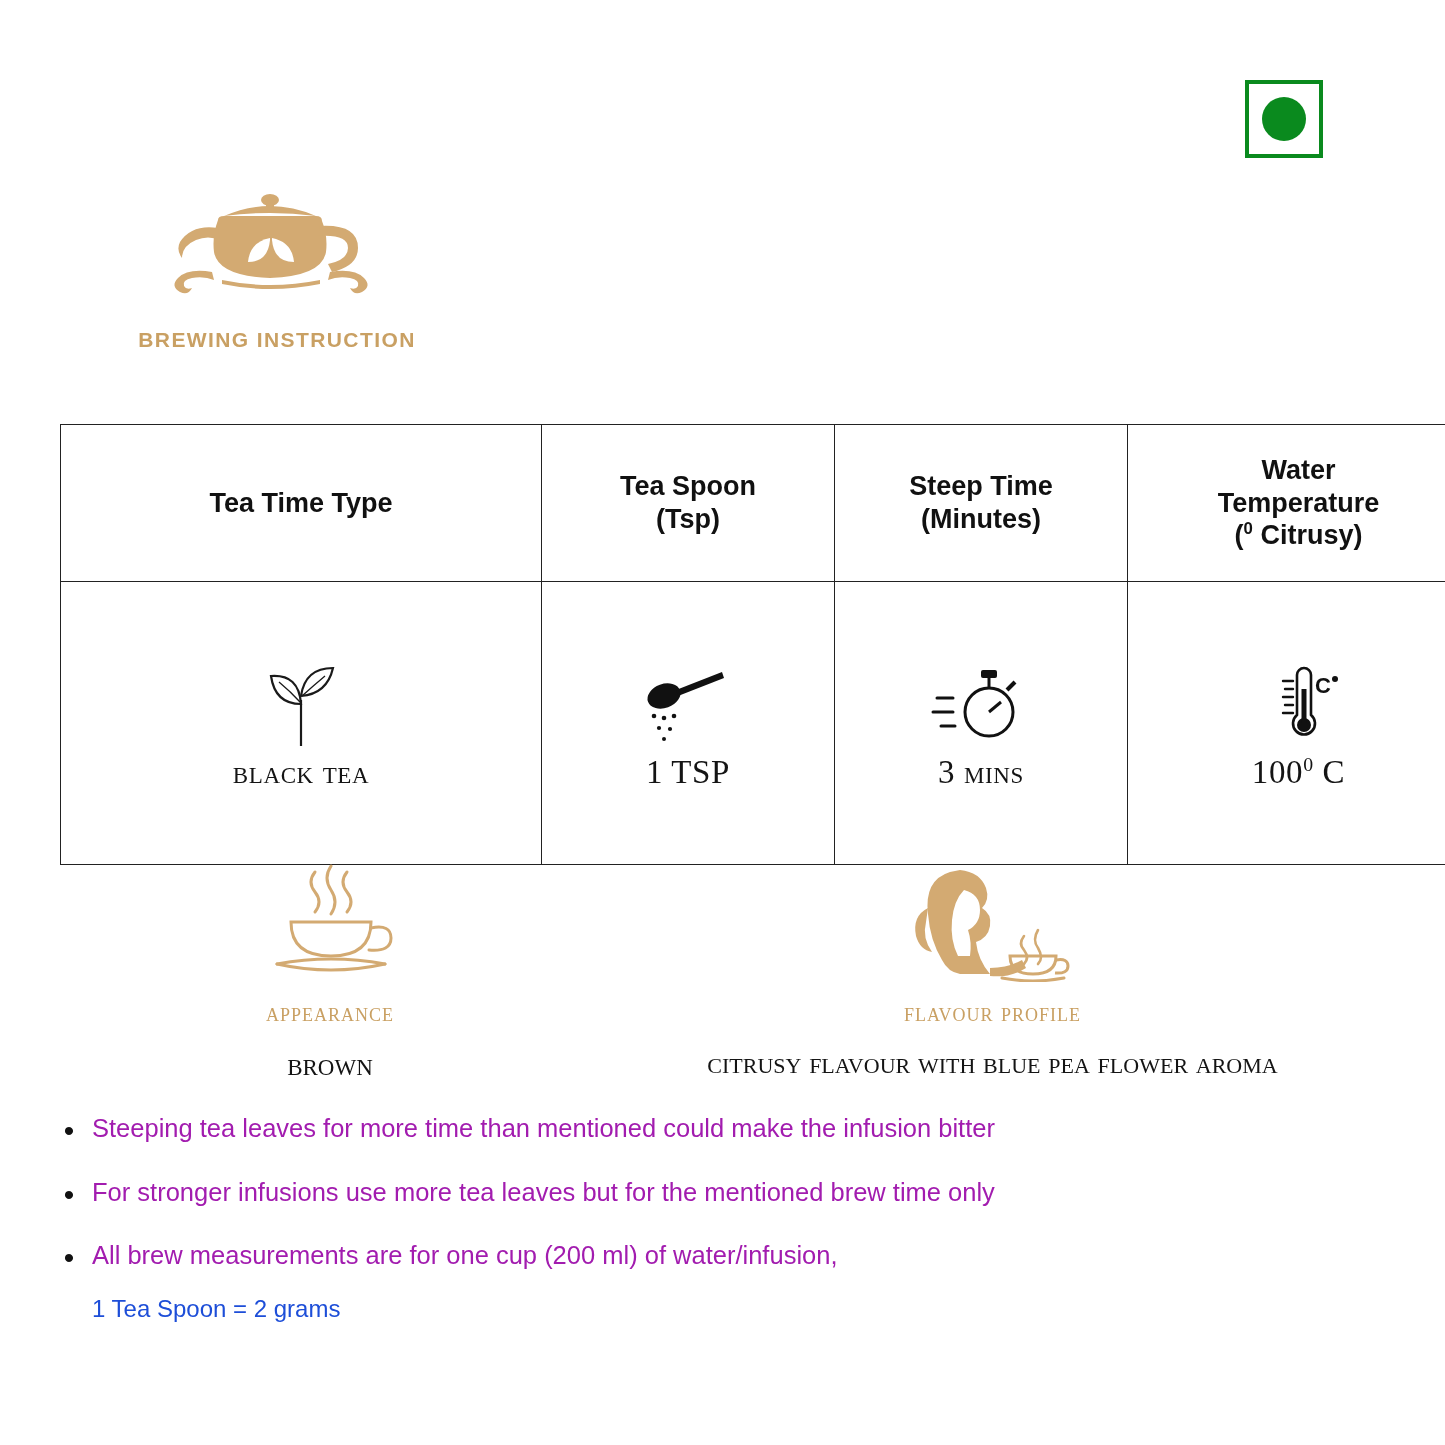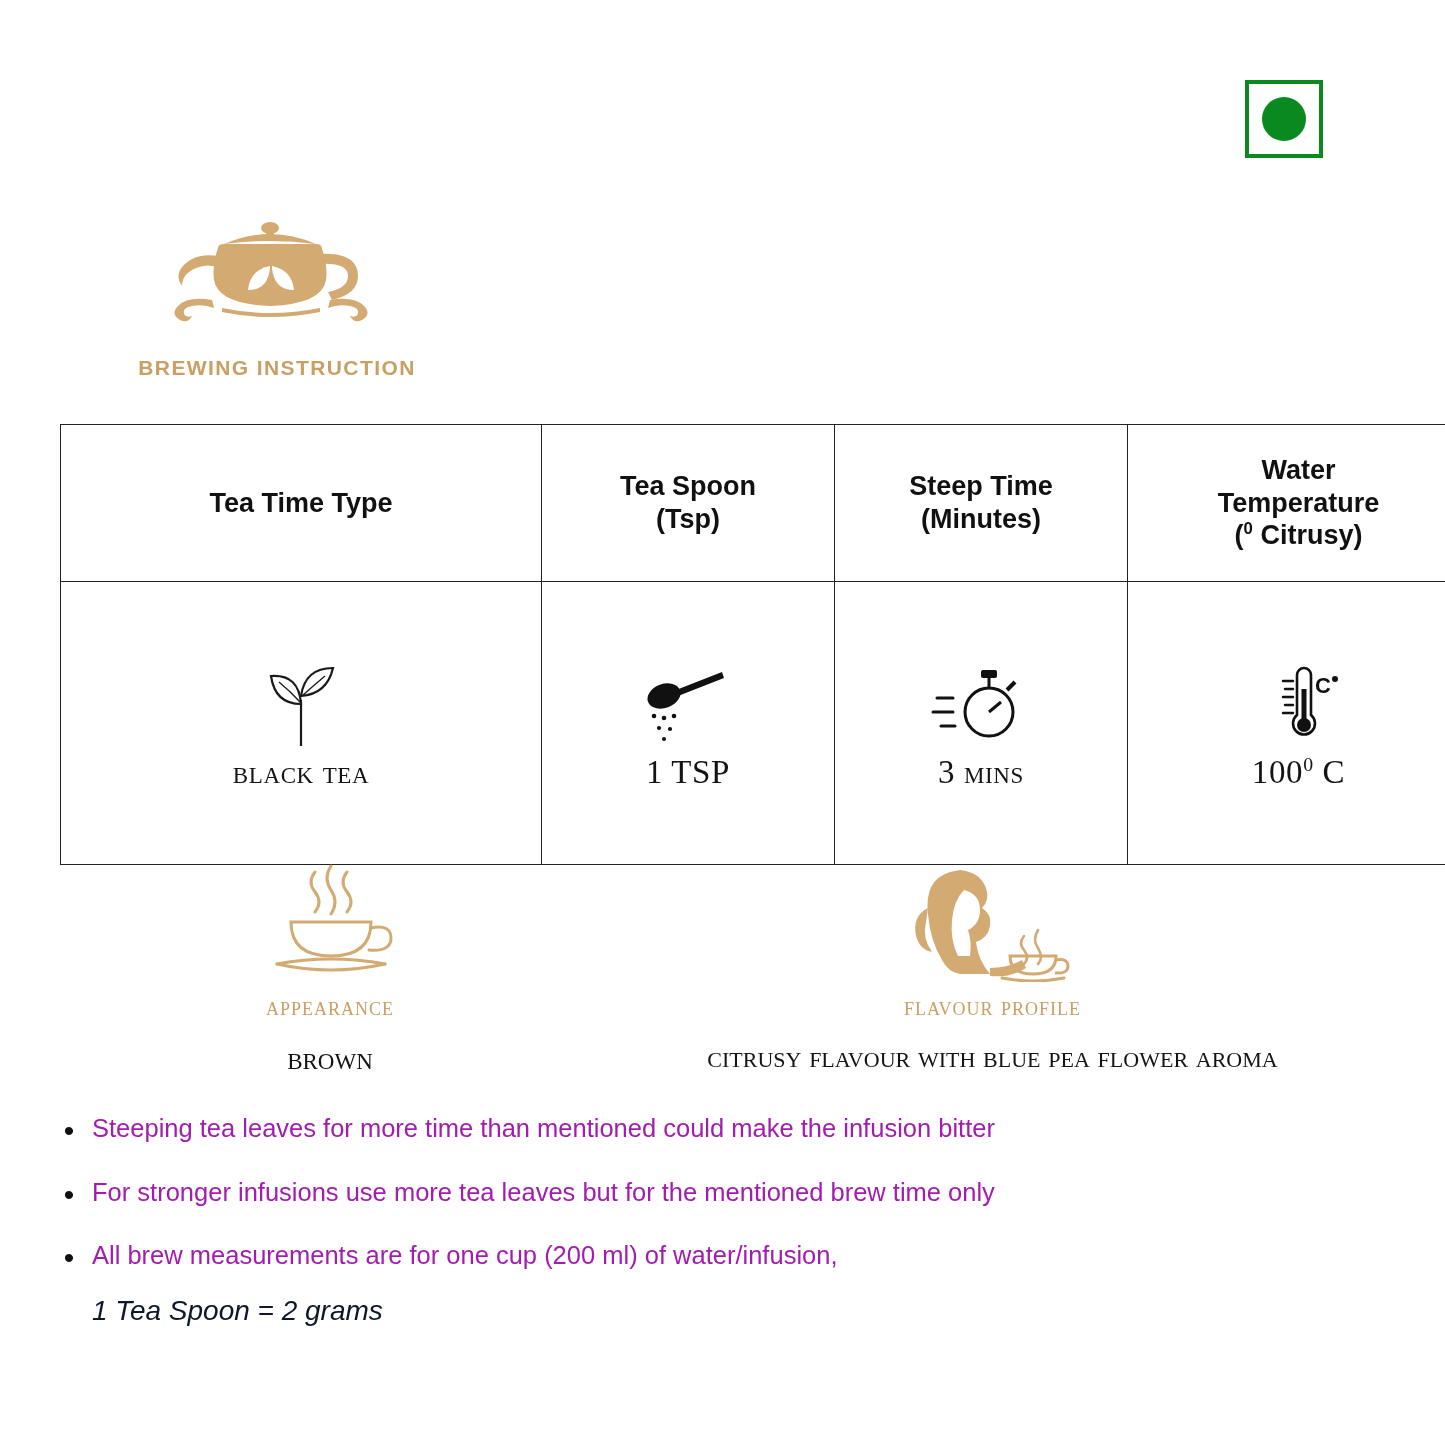--- a/index.html
+++ b/index.html
@@ -34,21 +34,21 @@
     transform: translate(-50%, -50%);
     width: 44px;
     height: 44px;
     border-radius: 50%;
     background: #0a8a1e;
   }
 
   
   .brew-header {
     position: absolute;
-    top: 208px;
+    top: 180px;
     left: 62px;
     width: 430px;
     text-align: center;
   }
   .teapot-logo {
     width: 250px;
     height: 140px;
     margin: 0 auto;
     display: block;
   }
@@ -143,21 +143,21 @@
   }
   .info-appearance { width: 540px; }
   .info-flavour { width: 785px; }
   .info-icon {
     height: 120px;
     display: flex;
     align-items: flex-end;
     justify-content: center;
   }
   .info-title {
-    margin-top: 10px;
+    margin-top: 16px;
     font-family: "Liberation Serif", serif;
     font-size: 26px;
     letter-spacing: 1px;
     color: #c9a063;
     font-variant: small-caps;
     text-transform: lowercase;
   }
   .info-value {
     margin-top: 16px;
     font-family: "Liberation Serif", serif;
@@ -190,24 +190,23 @@
     color: #111111;
   }
   .note-text {
     font-size: 25.5px;
     line-height: 1.3;
     color: #a21caf;
   }
   .note-sub {
     margin-left: 46px;
     margin-top: -10px;
-    font-size: 28px;
+    font-size: 24px;
     line-height: 1.3;
-    color: #0f172a;
-    font-style: italic;
+    color: #1d4ed8;
   }
 </style>
 </head>
 <body>
 
 <div class="veg-mark">
   <div class="veg-dot"></div>
 </div>
 
 <div class="brew-header">

